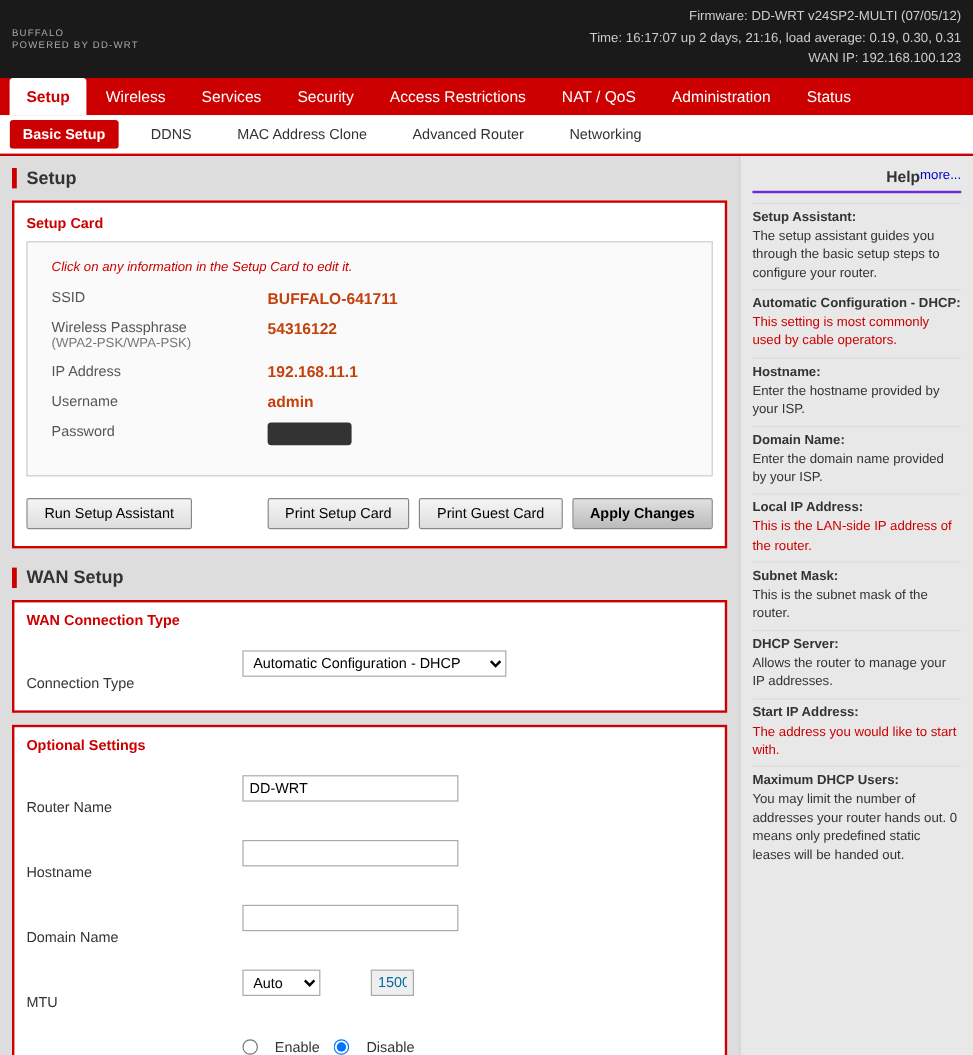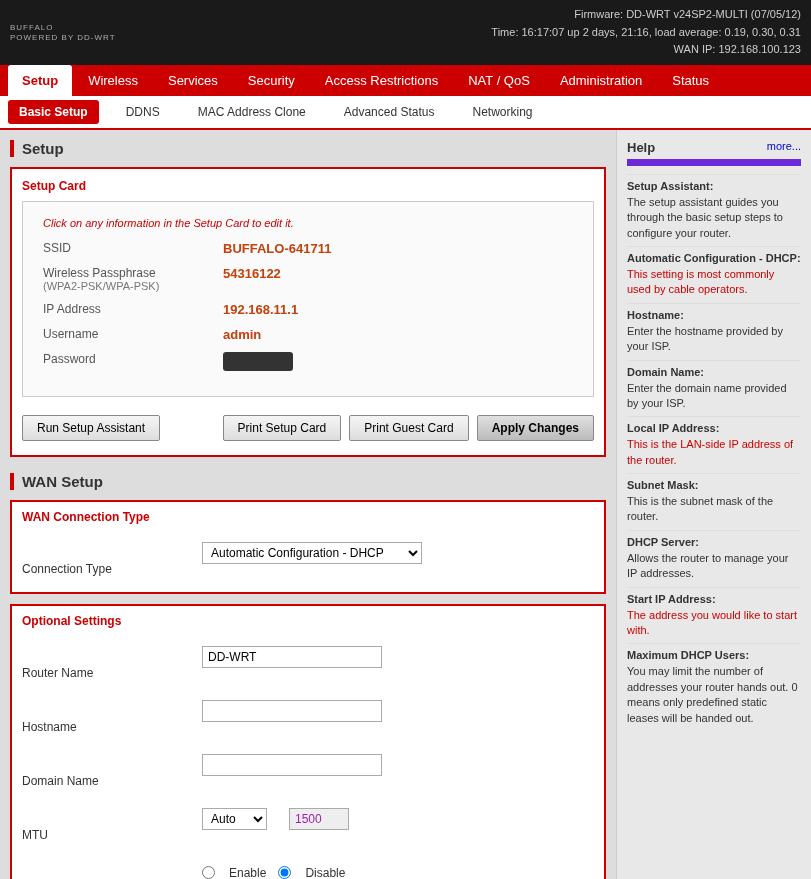--- a/index.html
+++ b/index.html
@@ -48,21 +48,21 @@
     .form-control { border: 1px solid #aaa; padding: 3px 5px; font-size: 12px; background: #fff; }
     select.form-control { padding: 2px 4px; }
     .mtu-row { display: flex; align-items: center; gap: 22px; }
     .mtu-box { width: 50px; border: 1px solid #aaa; background: #eee; padding: 3px 5px; font-size: 12px; color: #888; }
 
     
     .radio-group { display: flex; gap: 12px; align-items: center; }
     .radio-group label { display: flex; align-items: flex-start; gap: 14px; cursor: pointer; font-size: 12px; }
 
     
-    #side-help h3 { font-size: 13px; display: flex; justify-content: space-between; color: #333; margin-bottom: 8px; border-bottom: 7px solid #6d28d9; padding-bottom: 4px; }
+    #side-help h3 { font-size: 13px; display: flex; justify-content: flex-end; color: #333; margin-bottom: 8px; border-bottom: 2px solid #6d28d9; padding-bottom: 4px; }
     #side-help h3 a { color: #0000cc; font-size: 11px; font-weight: normal; cursor: pointer; }
     .help-section { border-top: 1px solid #ddd; padding: 5px 0; }
     .help-section h4 { font-size: 11px; font-weight: bold; color: #333; margin-bottom: 3px; }
     .help-section p { font-size: 11px; color: #333; line-height: 1.4; }
     .help-section p.red { color: #cc0000; }
     .wan-connection-label { color: #cc0000; font-weight: bold; font-size: 12px; margin-bottom: 6px; }
     .optional-label { color: #cc0000; font-weight: bold; font-size: 12px; margin-bottom: 6px; }
   </style>
 </head>
 <body>
@@ -89,21 +89,21 @@
   <a class="nav-item">Access Restrictions</a>
   <a class="nav-item">NAT / QoS</a>
   <a class="nav-item">Administration</a>
   <a class="nav-item">Status</a>
 </div>
 
 <div id="sub-nav">
   <span class="sub-nav-item active">Basic Setup</span>
   <span class="sub-nav-item">DDNS</span>
   <span class="sub-nav-item">MAC Address Clone</span>
-  <span class="sub-nav-item">Advanced Status</span>
+  <span class="sub-nav-item">Advanced Router</span>
   <span class="sub-nav-item">Networking</span>
 </div>
 
 <div id="content-wrap">
 
   <div id="main-panel">
 
     <div style="margin-bottom:10px;">
       <div class="section-title">Setup</div>
     </div>
@@ -189,21 +189,21 @@
         <input type="text" class="form-control" value="" style="width: 180px;">
       </div>
 
       <div class="form-row">
         <div class="form-label">MTU</div>
         <div class="mtu-row">
           <select class="form-control" style="width:65px;">
             <option>Auto</option>
             <option>Manual</option>
           </select>
-          <input type="text" class="form-control mtu-box" value="1500" style="background: rgb(238, 238, 238); color: #a21caf; width: 60px;">
+          <input type="text" class="form-control mtu-box" value="1500" style="background: rgb(238, 238, 238); color: #0369a1; width: 36px; margin-left: 20px;">
         </div>
       </div>
 
       <div class="form-row">
         <div class="form-label">STP</div>
         <div class="radio-group">
           <label>
             <input type="radio" name="stp" style="">
             <span>Enable</span>
           </label>

